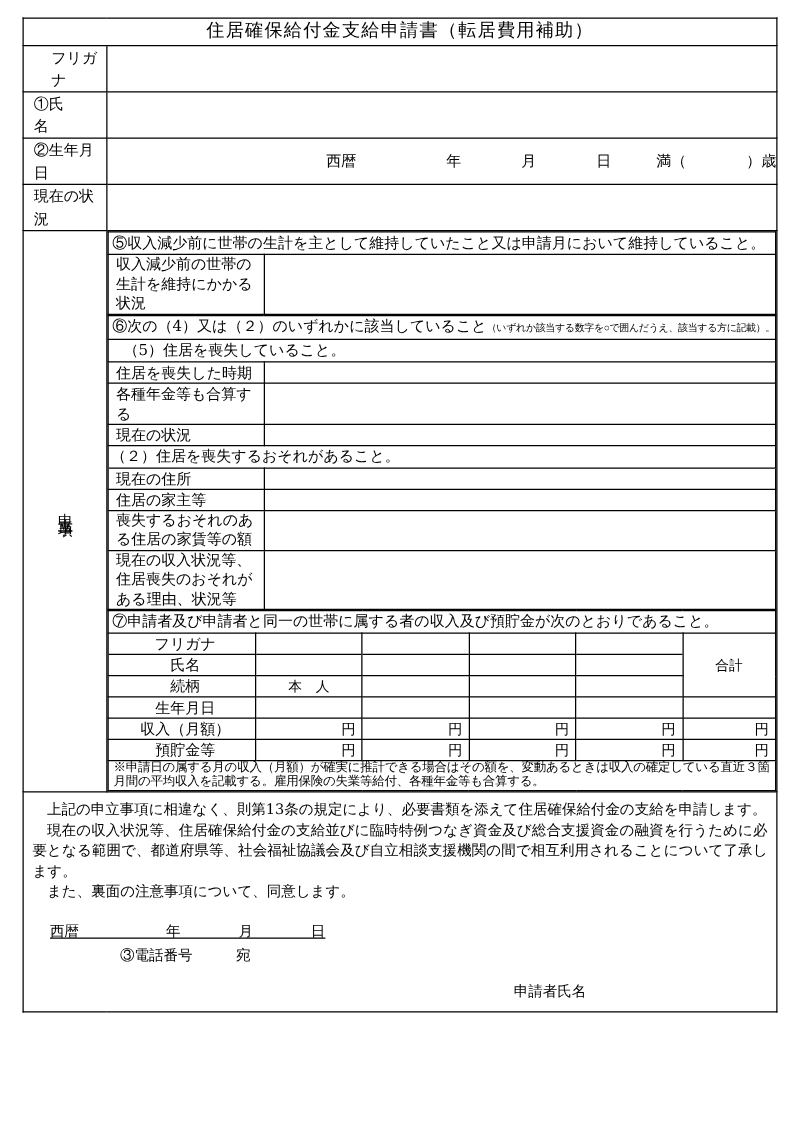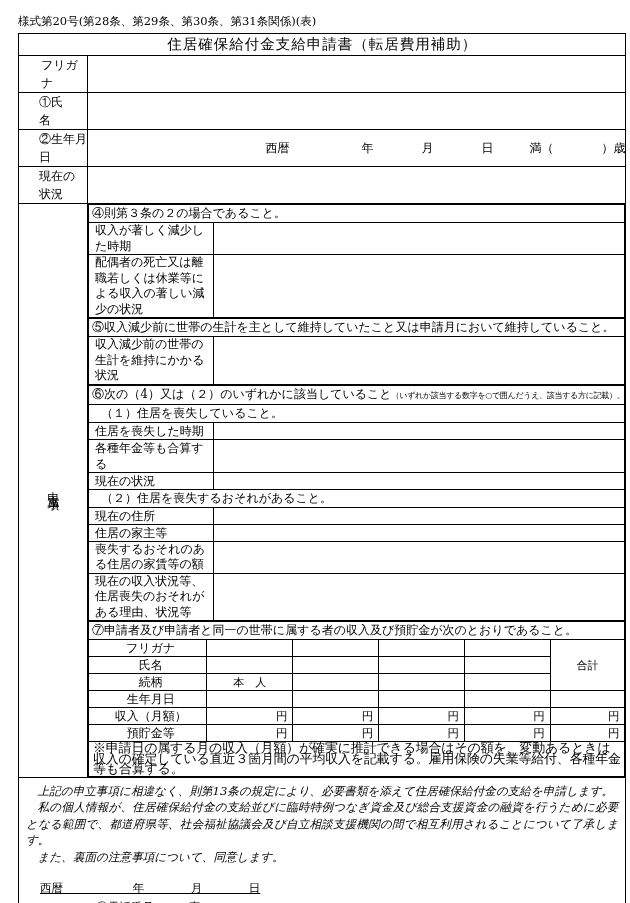--- a/index.html
+++ b/index.html
@@ -14,29 +14,29 @@
   .formno{font-size:11.5px;line-height:14px;margin:0 0 5px 6px;letter-spacing:0px;}
 
   table{border-collapse:collapse;}
   .outer{width:604px;margin-left:6px;border:1.4px solid #000;}
   td{border:0.9px solid #000;padding:0;vertical-align:middle;}
 
   .title{
     text-align:center;font-size:14.5px;letter-spacing:1px;
     height:21px;line-height:21px;font-weight:400;
   }
-  .lbl{padding-left:20px;height:18px;line-height:18px;font-size:12px;}
+  .lbl{padding-left:8px;height:18px;line-height:18px;font-size:12px;}
   .lbl-ind{padding-left:22px;}
   .val{}
   .row-h{height:19px;}
 
   .sectline{
     font-size:12px;line-height:17px;padding-left:3px;white-space:nowrap;
   }
-  .tiny{font-size:8px;letter-spacing:-0.3px;}
+  .tiny{font-size:8px;letter-spacing:-0.3px;font-family:Liberation Serif, serif;}
 
   .vlabel{
     width:20px;text-align:center;font-size:12px;line-height:15px;
     letter-spacing:1px;
   }
   .vlabel span{
     writing-mode:vertical-rl;display:inline-block;
     letter-spacing:3px;
   }
 
@@ -46,37 +46,36 @@
   .itemlbl.two{line-height:15.5px;}
 
   .bd-left-none{border-left:none;}
   .bd-right-none{border-right:none;}
   .bd-top-none{border-top:none;}
   .bd-bottom-none{border-bottom:none;}
   .dashed-b{border-bottom:1px dashed #000 !important;}
 
   .yen{text-align:right;padding-right:5px;font-size:11.5px;}
   .ctr{text-align:center;}
-  .note{font-size:13px;line-height:10.5px;padding:1px 2px 1px 4px;letter-spacing:-0.2px;}
+  .note{font-size:10px;line-height:10.5px;padding:1px 2px 1px 4px;letter-spacing:-0.2px;}
 
   .decl{padding:5px 7px 6px 7px;font-size:11.6px;line-height:16.5px;text-align:justify;}
   .decl p{margin:0;}
-  .decl p.ind{text-indent:1em;font-style:italic;}
+  .decl p.ind{text-indent:1em;}
   .sig{margin-top:14px;font-size:11.6px;line-height:19px;}
   .sig .l1{padding-left:14px;letter-spacing:0px;text-decoration:underline;}
   .sig .l2{padding-left:70px;}
   .sig .l3{text-align:right;padding-right:145px;margin-top:10px;}
   .dob{padding-left:0;font-size:12px;text-align:right;}
 </style>
 </head>
 <body>
 
 <div class="page">
 
-  <div class="formno">様式第20号(第28条、第29条、第30条、第31条関係)(表)</div>
 
   <table class="outer">
 
     <tbody>
         <tr>
       <td colspan="3" class="title">住居確保給付金支給申請書（転居費用補助）</td>
     </tr>
 
     <tr class="row-h">
       <td class="lbl lbl-ind" style="width:175px">フリガナ</td>
@@ -97,35 +96,20 @@
       <td class="lbl">現在の状況</td>
       <td colspan="2" class="val"></td>
     </tr>
 
     <tr>
       <td class="vlabel">
         <span>申立事項</span>
       </td>
       <td colspan="2" style="padding:0">
 
-        <table class="inner">
-          <tbody>
-                <tr>
-            <td colspan="2" class="sectline bd-left-none bd-right-none bd-top-none" style="height:17px">④則第３条の２の場合であること。</td>
-          </tr>
-          <tr>
-            <td class="itemlbl two bd-left-none" style="height:30px">収入が著しく減少した時期</td>
-            <td class="bd-right-none"></td>
-          </tr>
-          <tr>
-            <td class="itemlbl two bd-left-none" style="height:62px">配偶者の死亡又は離職若しくは休業等による収入の著しい減少の状況</td>
-            <td class="bd-right-none"></td>
-          </tr>
-        </tbody>
-            </table>
 
         <table class="inner">
           <tbody>
                 <tr>
             <td colspan="2" class="sectline bd-left-none bd-right-none bd-top-none" style="height:17px">⑤収入減少前に世帯の生計を主として維持していたこと又は申請月において維持していること。</td>
           </tr>
           <tr>
             <td class="itemlbl two bd-left-none" style="height:46px">収入減少前の世帯の生計を維持にかかる状況</td>
             <td class="bd-right-none"></td>
           </tr>
@@ -133,36 +117,36 @@
             </table>
 
         <table class="inner">
           <tbody>
                 <tr>
             <td colspan="2" class="sectline bd-left-none bd-right-none bd-top-none" style="height:17px">
               <span>⑥次の（4）又は（２）のいずれかに該当していること</span><span class="tiny">（いずれか該当する数字を○で囲んだうえ、該当する方に記載）。</span>
             </td>
           </tr>
           <tr>
-            <td colspan="2" class="sectline bd-left-none bd-right-none bd-top-none" style="height:17px;padding-left:12px">（１）住居を喪失していること。</td>
+            <td colspan="2" class="sectline bd-left-none bd-right-none bd-top-none" style="height:17px;padding-left:12px">（5）住居を喪失していること。</td>
           </tr>
           <tr>
             <td class="itemlbl bd-left-none" style="height:16px">住居を喪失した時期</td>
             <td class="bd-right-none"></td>
           </tr>
           <tr>
             <td class="itemlbl bd-left-none" style="height:16px">各種年金等も合算する</td>
             <td class="bd-right-none"></td>
           </tr>
           <tr>
             <td class="itemlbl bd-left-none" style="height:16px">現在の状況</td>
             <td class="bd-right-none"></td>
           </tr>
           <tr>
-            <td colspan="2" class="sectline bd-left-none bd-right-none" style="height:17px;padding-left:12px;border-bottom:none">（２）住居を喪失するおそれがあること。</td>
+            <td colspan="2" class="sectline bd-left-none bd-right-none" style="height:17px;padding-left:2px;border-bottom:none">（２）住居を喪失するおそれがあること。</td>
           </tr>
           <tr>
             <td class="itemlbl bd-left-none" style="height:16px">現在の住所</td>
             <td class="bd-right-none"></td>
           </tr>
           <tr>
             <td class="itemlbl bd-left-none" style="height:16px">住居の家主等</td>
             <td class="bd-right-none"></td>
           </tr>
           <tr>
@@ -239,21 +223,21 @@
           </tr>
         </tbody>
             </table>
 
       </td>
     </tr>
 
     <tr>
       <td colspan="3" class="decl">
         <p class="ind">上記の申立事項に相違なく、則第13条の規定により、必要書類を添えて住居確保給付金の支給を申請します。</p>
-        <p class="ind">私の個人情報が、住居確保給付金の支給並びに臨時特例つなぎ資金及び総合支援資金の融資を行うために必要となる範囲で、都道府県等、社会福祉協議会及び自立相談支援機関の間で相互利用されることについて了承します。</p>
+        <p class="ind">現在の収入状況等、住居確保給付金の支給並びに臨時特例つなぎ資金及び総合支援資金の融資を行うために必要となる範囲で、都道府県等、社会福祉協議会及び自立相談支援機関の間で相互利用されることについて了承します。</p>
         <p class="ind">また、裏面の注意事項について、同意します。</p>
         <div class="sig">
           <div class="l1">西暦　　　　　　年　　　　月　　　　日</div>
           <div class="l2">③電話番号　　　宛</div>
           <div class="l3">申請者氏名</div>
         </div>
       </td>
     </tr>
 
   </tbody>

